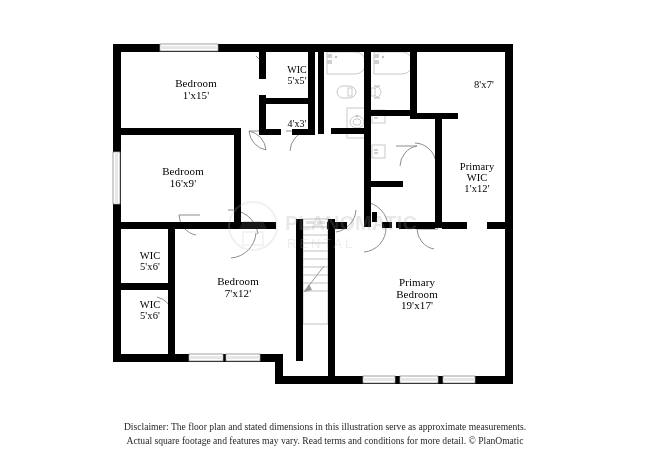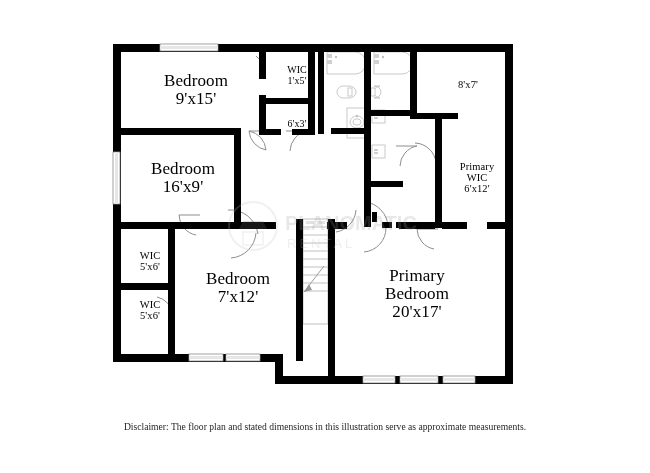--- a/index.html
+++ b/index.html
@@ -32,21 +32,21 @@
     color: #000000;
     line-height: 1.06;
     white-space: nowrap;
     letter-spacing: 0.1px;
     transform: translate(-50%, -50%);
     pointer-events: none;
   }
   .room-label .rl-name { display: block; }
   .room-label .rl-dim  { display: block; }
 
-  .size-lg { font-size: 17px; }
+  .size-lg { font-size: 11px; }
   .size-md { font-size: 10.5px; }
   .size-sm { font-size: 10px; }
 
   #disclaimer {
     position: absolute;
     left: 0;
     top: 420px;
     width: 650px;
     text-align: center;
     font-family: "Liberation Serif", serif;
@@ -246,65 +246,66 @@
   <svg id="watermark" viewBox="0 0 200 66">
     <circle cx="28" cy="30" r="24" fill="none" stroke="#bdbdbd" stroke-width="2"></circle>
     <path d="M14 33 h28 l-4 -8 h-20 z" fill="#6e6e6e"></path>
     <rect x="18" y="36" width="20" height="13" fill="none" stroke="#bdbdbd" stroke-width="1.5"></rect>
     <text x="60" y="34" font-family="Liberation Sans, sans-serif" font-size="20" font-weight="bold" fill="#9a9a9a">PLANOMATIC</text>
     <text x="62" y="52" font-family="Liberation Sans, sans-serif" font-size="13" letter-spacing="3" fill="#b5b5b5">RENTAL</text>
   </svg>
 
   <div class="room-label size-lg" style="left:196px; top:90px;">
     <span class="rl-name">Bedroom</span>
-    <span class="rl-dim">9'x15'</span>
+    <span class="rl-dim">1'x15'</span>
   </div>
 
   <div class="room-label size-sm" style="left:297px; top:76px;">
     <span class="rl-name">WIC</span>
-    <span class="rl-dim">1'x5'</span>
+    <span class="rl-dim">5'x5'</span>
   </div>
 
   <div class="room-label size-sm" style="left:297px; top:124px;">
-    <span class="rl-dim">6'x3'</span>
-  </div>
-
-  <div class="room-label size-md" style="left:444px; top:85px;padding-left:48px;">
+    <span class="rl-dim">4'x3'</span>
+  </div>
+
+  <div class="room-label size-md" style="left:460px; top:85px;padding-left:48px;">
     <span class="rl-dim">8'x7'</span>
   </div>
 
   <div class="room-label size-lg" style="left:183px; top:178px;">
     <span class="rl-name">Bedroom</span>
     <span class="rl-dim">16'x9'</span>
   </div>
 
   <div class="room-label size-md" style="left:477px; top:178px;">
     <span class="rl-name">Primary</span>
     <span class="rl-name">WIC</span>
-    <span class="rl-dim">6'x12'</span>
+    <span class="rl-dim">1'x12'</span>
   </div>
 
   <div class="room-label size-md" style="left:150px; top:261px;">
     <span class="rl-name">WIC</span>
     <span class="rl-dim">5'x6'</span>
   </div>
 
   <div class="room-label size-md" style="left:150px; top:310px;">
     <span class="rl-name">WIC</span>
     <span class="rl-dim">5'x6'</span>
   </div>
 
   <div class="room-label size-lg" style="left:238px; top:288px;">
     <span class="rl-name">Bedroom</span>
     <span class="rl-dim">7'x12'</span>
   </div>
 
   <div class="room-label size-lg" style="left:417px; top:294px;">
     <span class="rl-name">Primary</span>
     <span class="rl-name">Bedroom</span>
-    <span class="rl-dim">20'x17'</span>
+    <span class="rl-dim">19'x17'</span>
   </div>
 
 </div>
 
 <div id="disclaimer">
   <span class="dl-line">Disclaimer: The floor plan and stated dimensions in this illustration serve as approximate measurements.</span>
+  <span class="dl-line">Actual square footage and features may vary. Read terms and conditions for more detail. © PlanOmatic</span>
 </div>
 
 </body></html>

